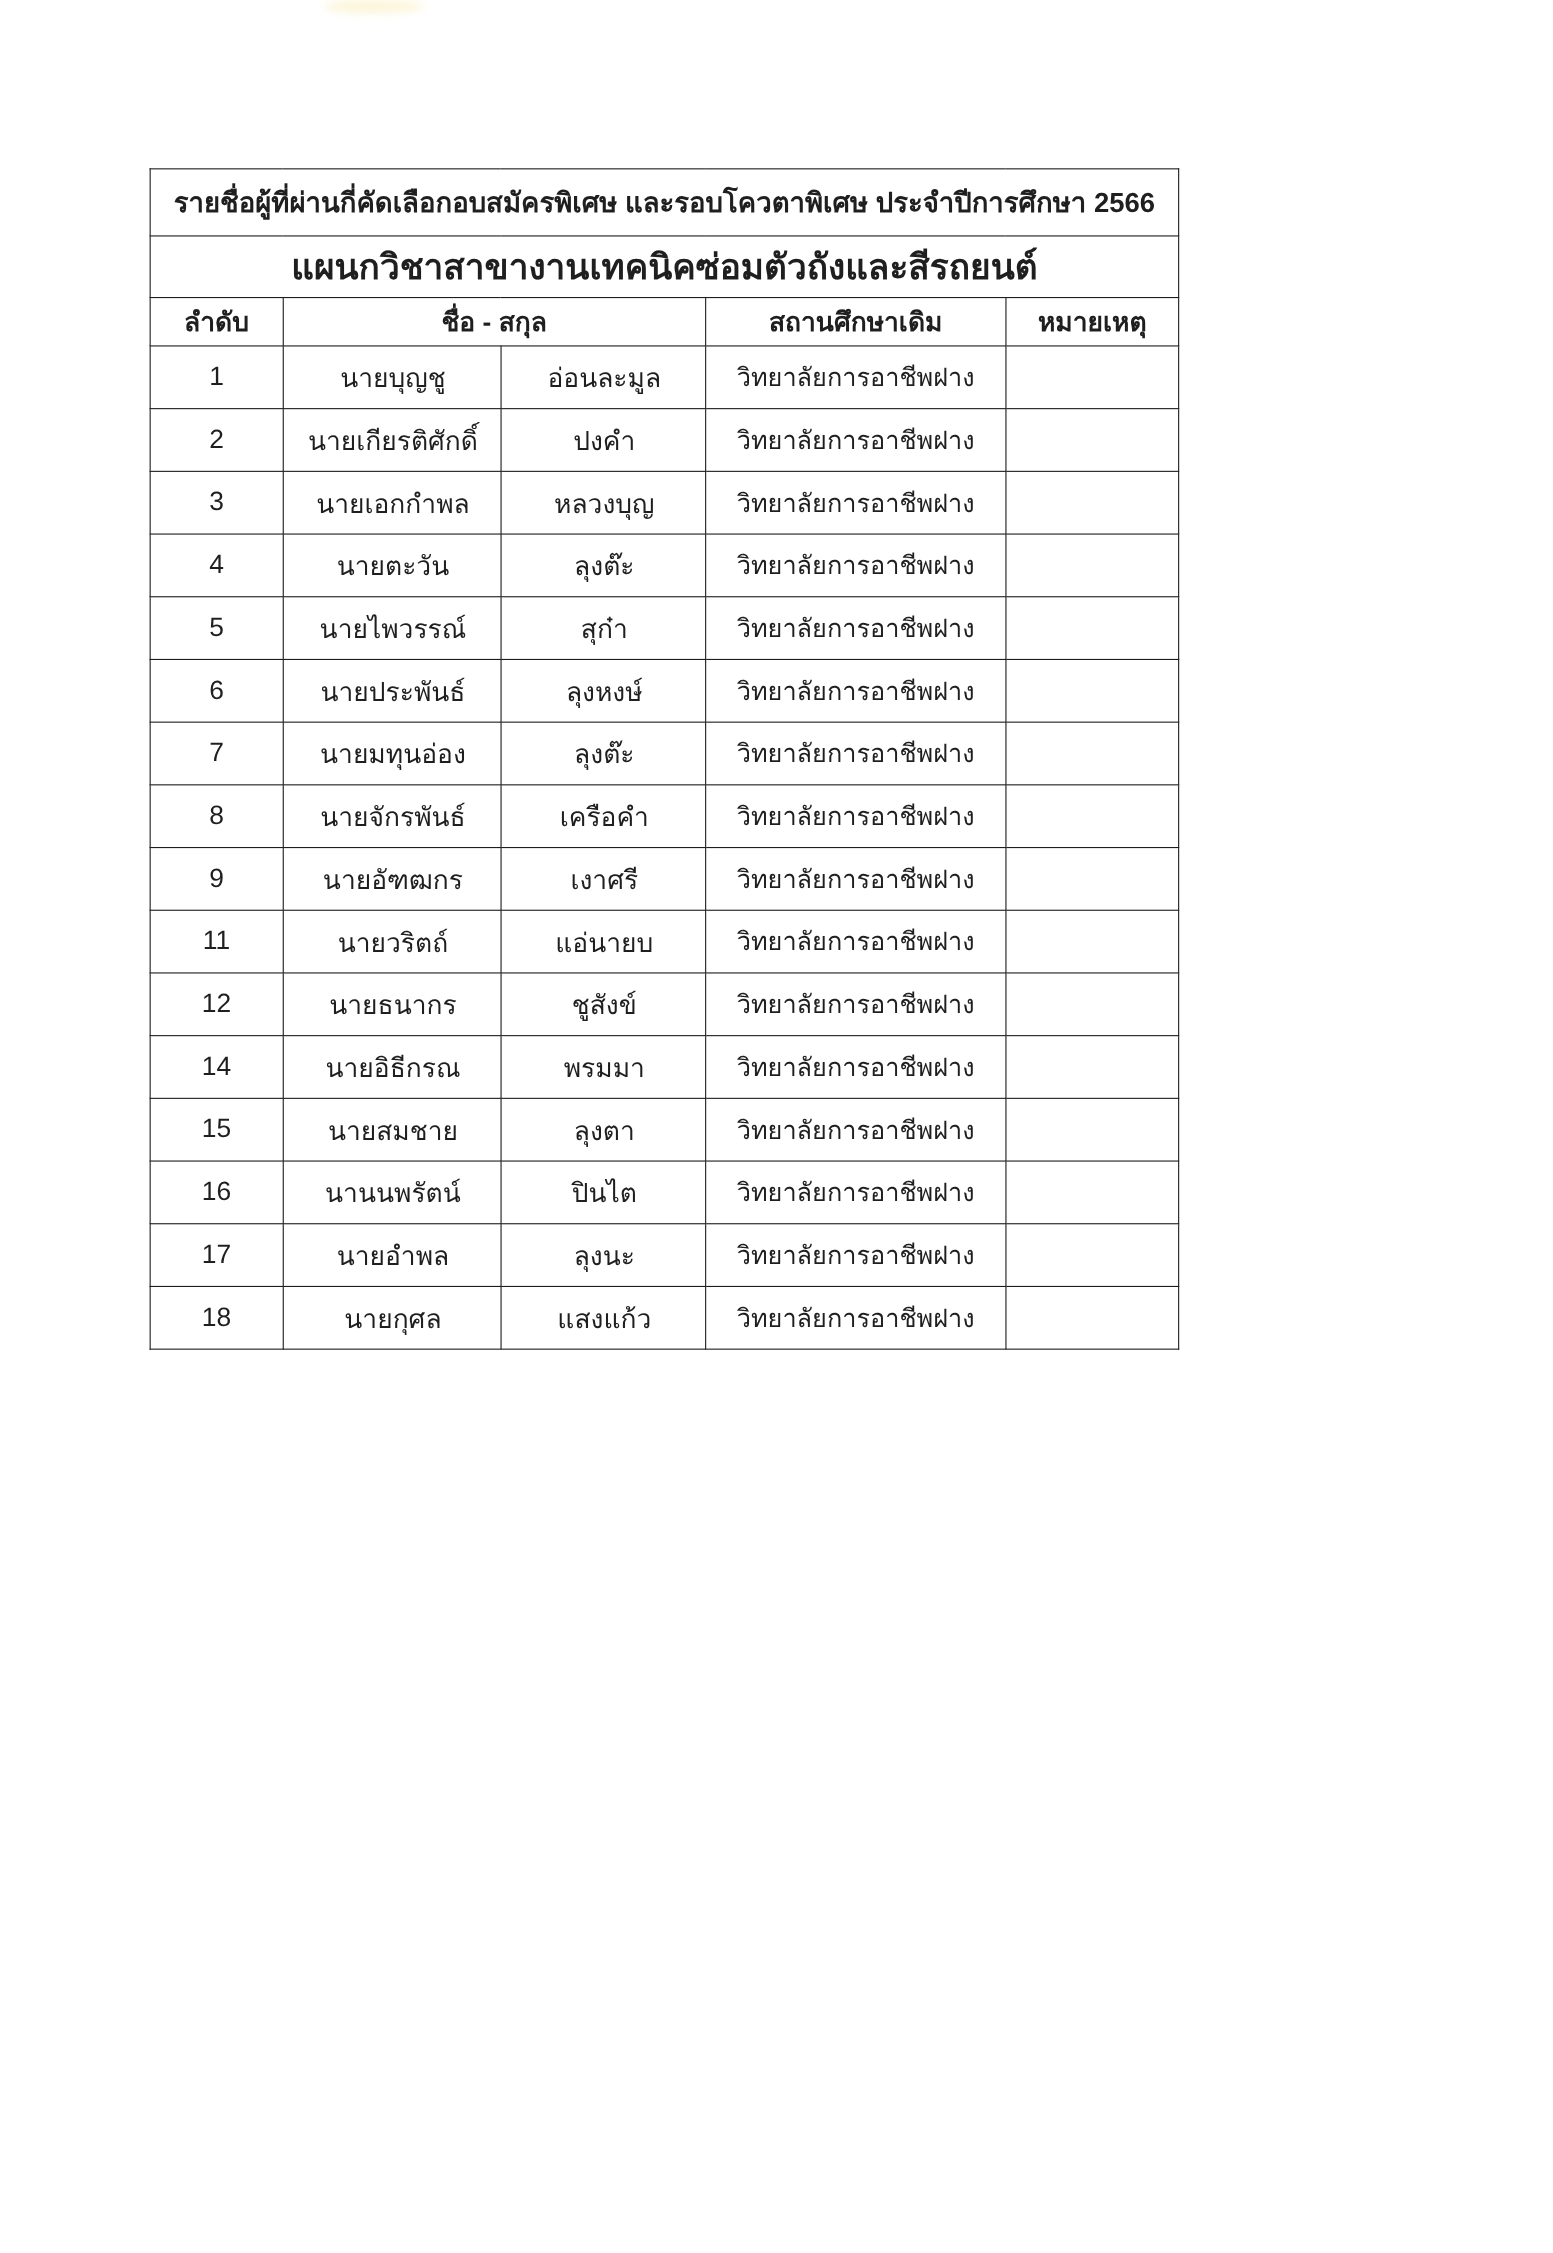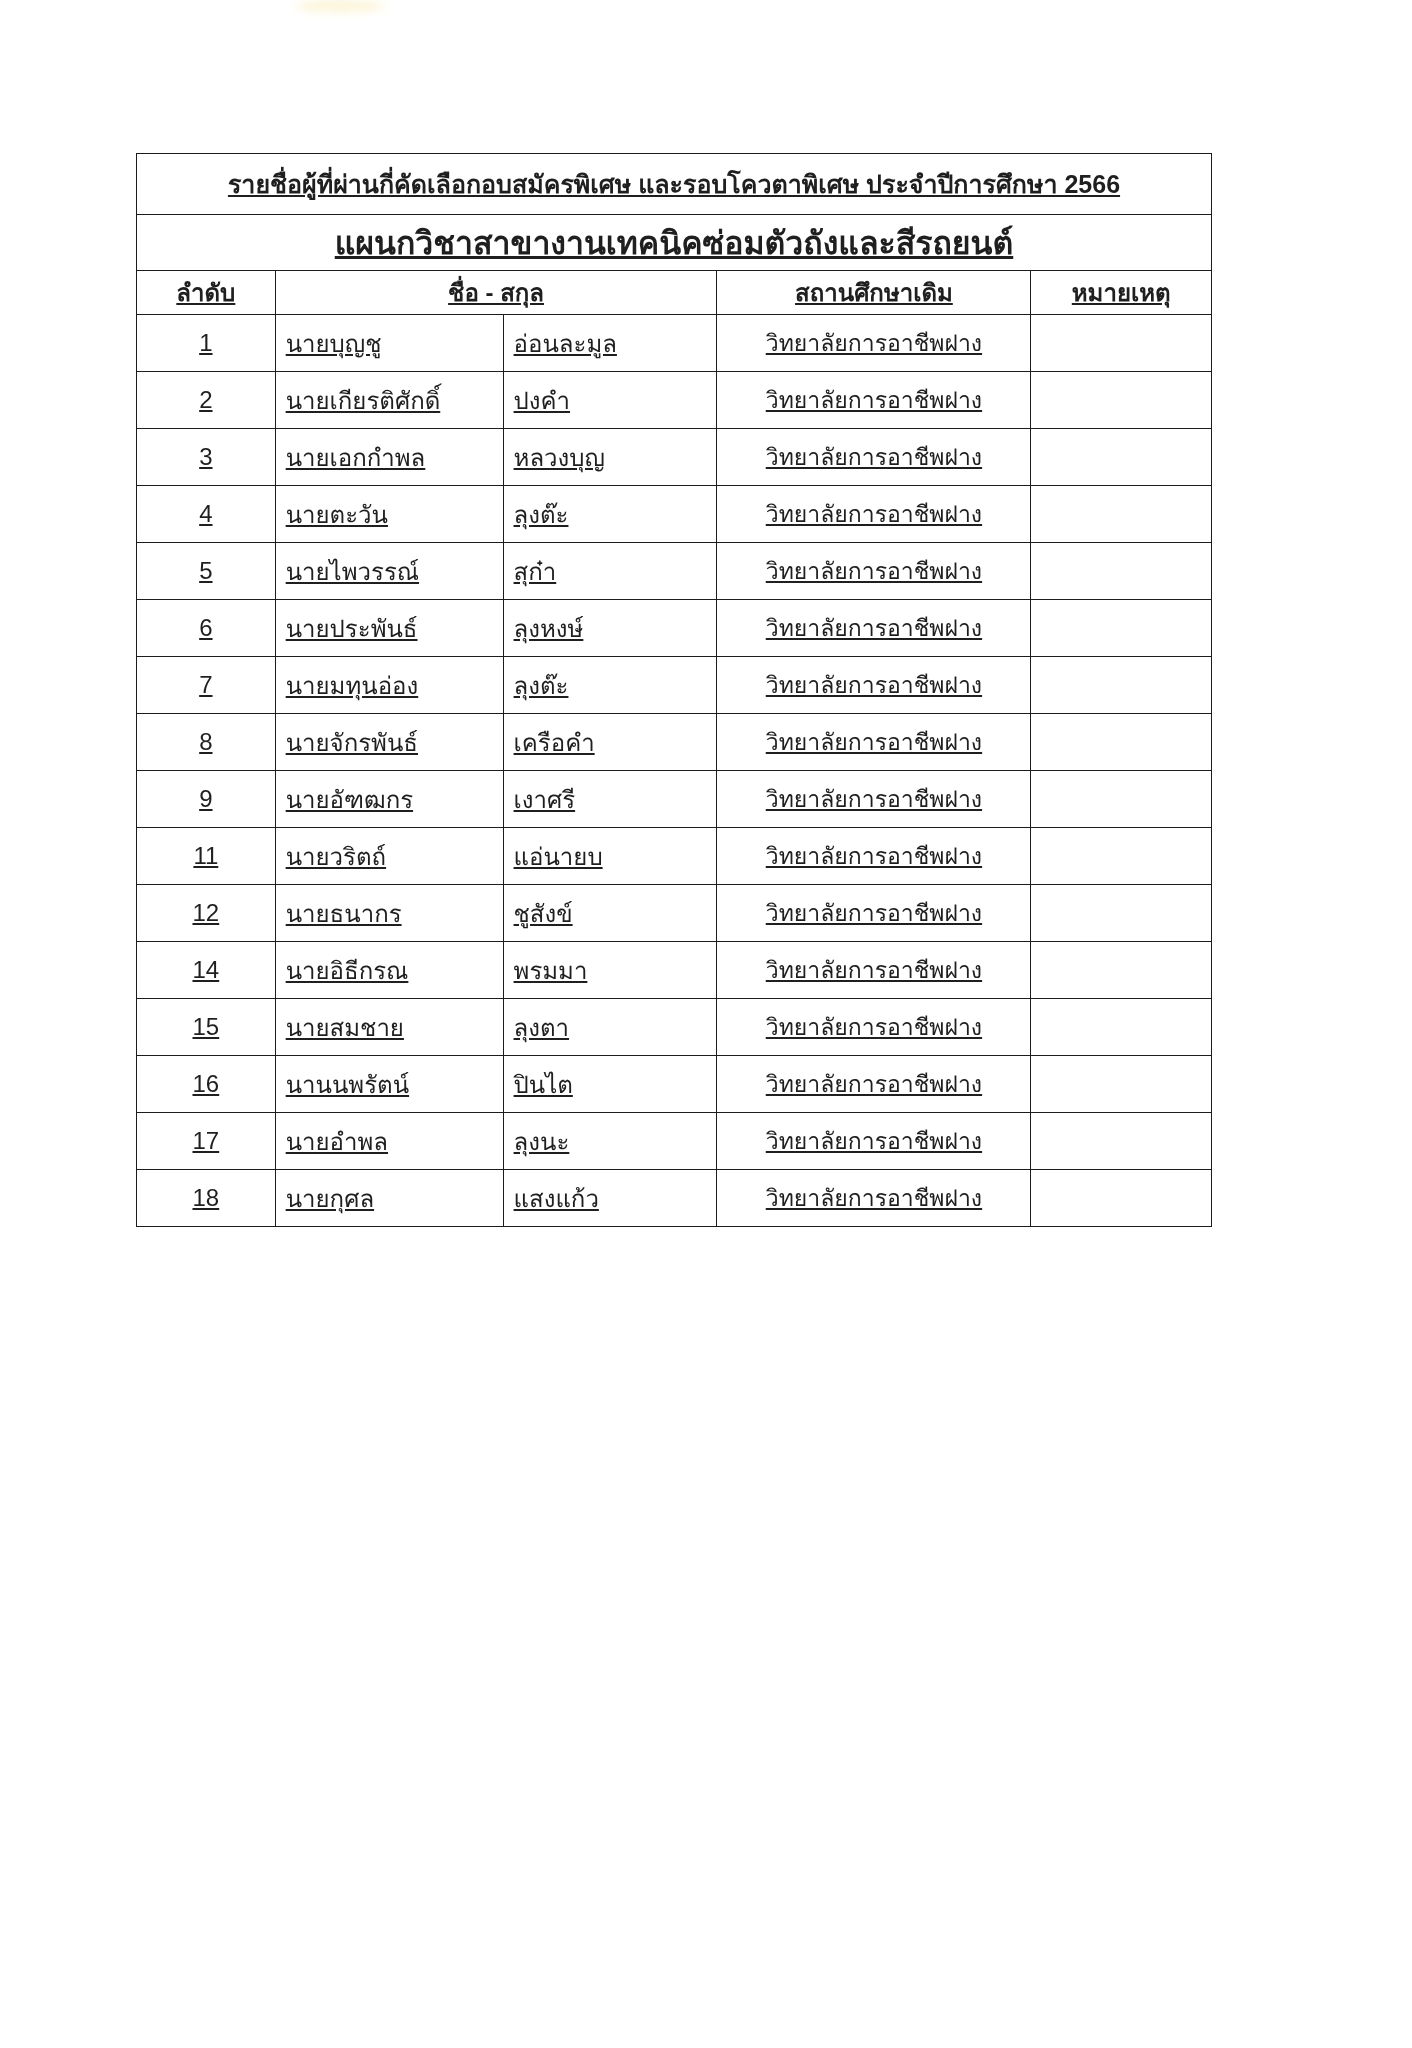--- a/index.html
+++ b/index.html
@@ -9,37 +9,37 @@
     position:relative;
     font-family:"Liberation Sans","DejaVu Sans",sans-serif;
     color:#1f1f1f;
     overflow:hidden;
   }
   .scan-artifact{
     position:absolute;left:295px;top:0px;width:90px;height:12px;
     background:#fbf3cf;filter:blur(4px);opacity:.8;border-radius:50%;
   }
   .doc-table{
-    position:absolute;left:136px;top:153px;width:1076px;
-    border-collapse:collapse;table-layout:fixed;text-decoration:underline;
+    position:absolute;left:136px;top:153px;width:936px;
+    border-collapse:collapse;table-layout:fixed;
   }
   .doc-table td,.doc-table th{
     border:1.6px solid #1c1c1c;
     padding:0 8px;
     font-size:24px;
     font-weight:400;
     overflow:hidden;
     white-space:nowrap;
   }
   tr.title-row td{height:60px;font-weight:700;font-size:25px;text-align:center;}
   tr.subtitle-row td{height:55px;font-weight:700;font-size:32px;text-align:center;}
   tr.header-row td{height:43px;font-weight:700;text-align:center;}
   tr.data-row td{height:56px;}
   td.c-index{text-align:center;}
-  td.c-first,td.c-last{text-align:left;padding-left:10px;}
+  td.c-first,td.c-last{text-align:center;padding-left:10px;}
   td.c-school{text-align:center;font-size:23px;}
   td.c-remark{text-align:center;}
 </style>
 </head>
 <body>
 
 <div class="scan-artifact"></div>
 
 <table class="doc-table">
   <colgroup>

